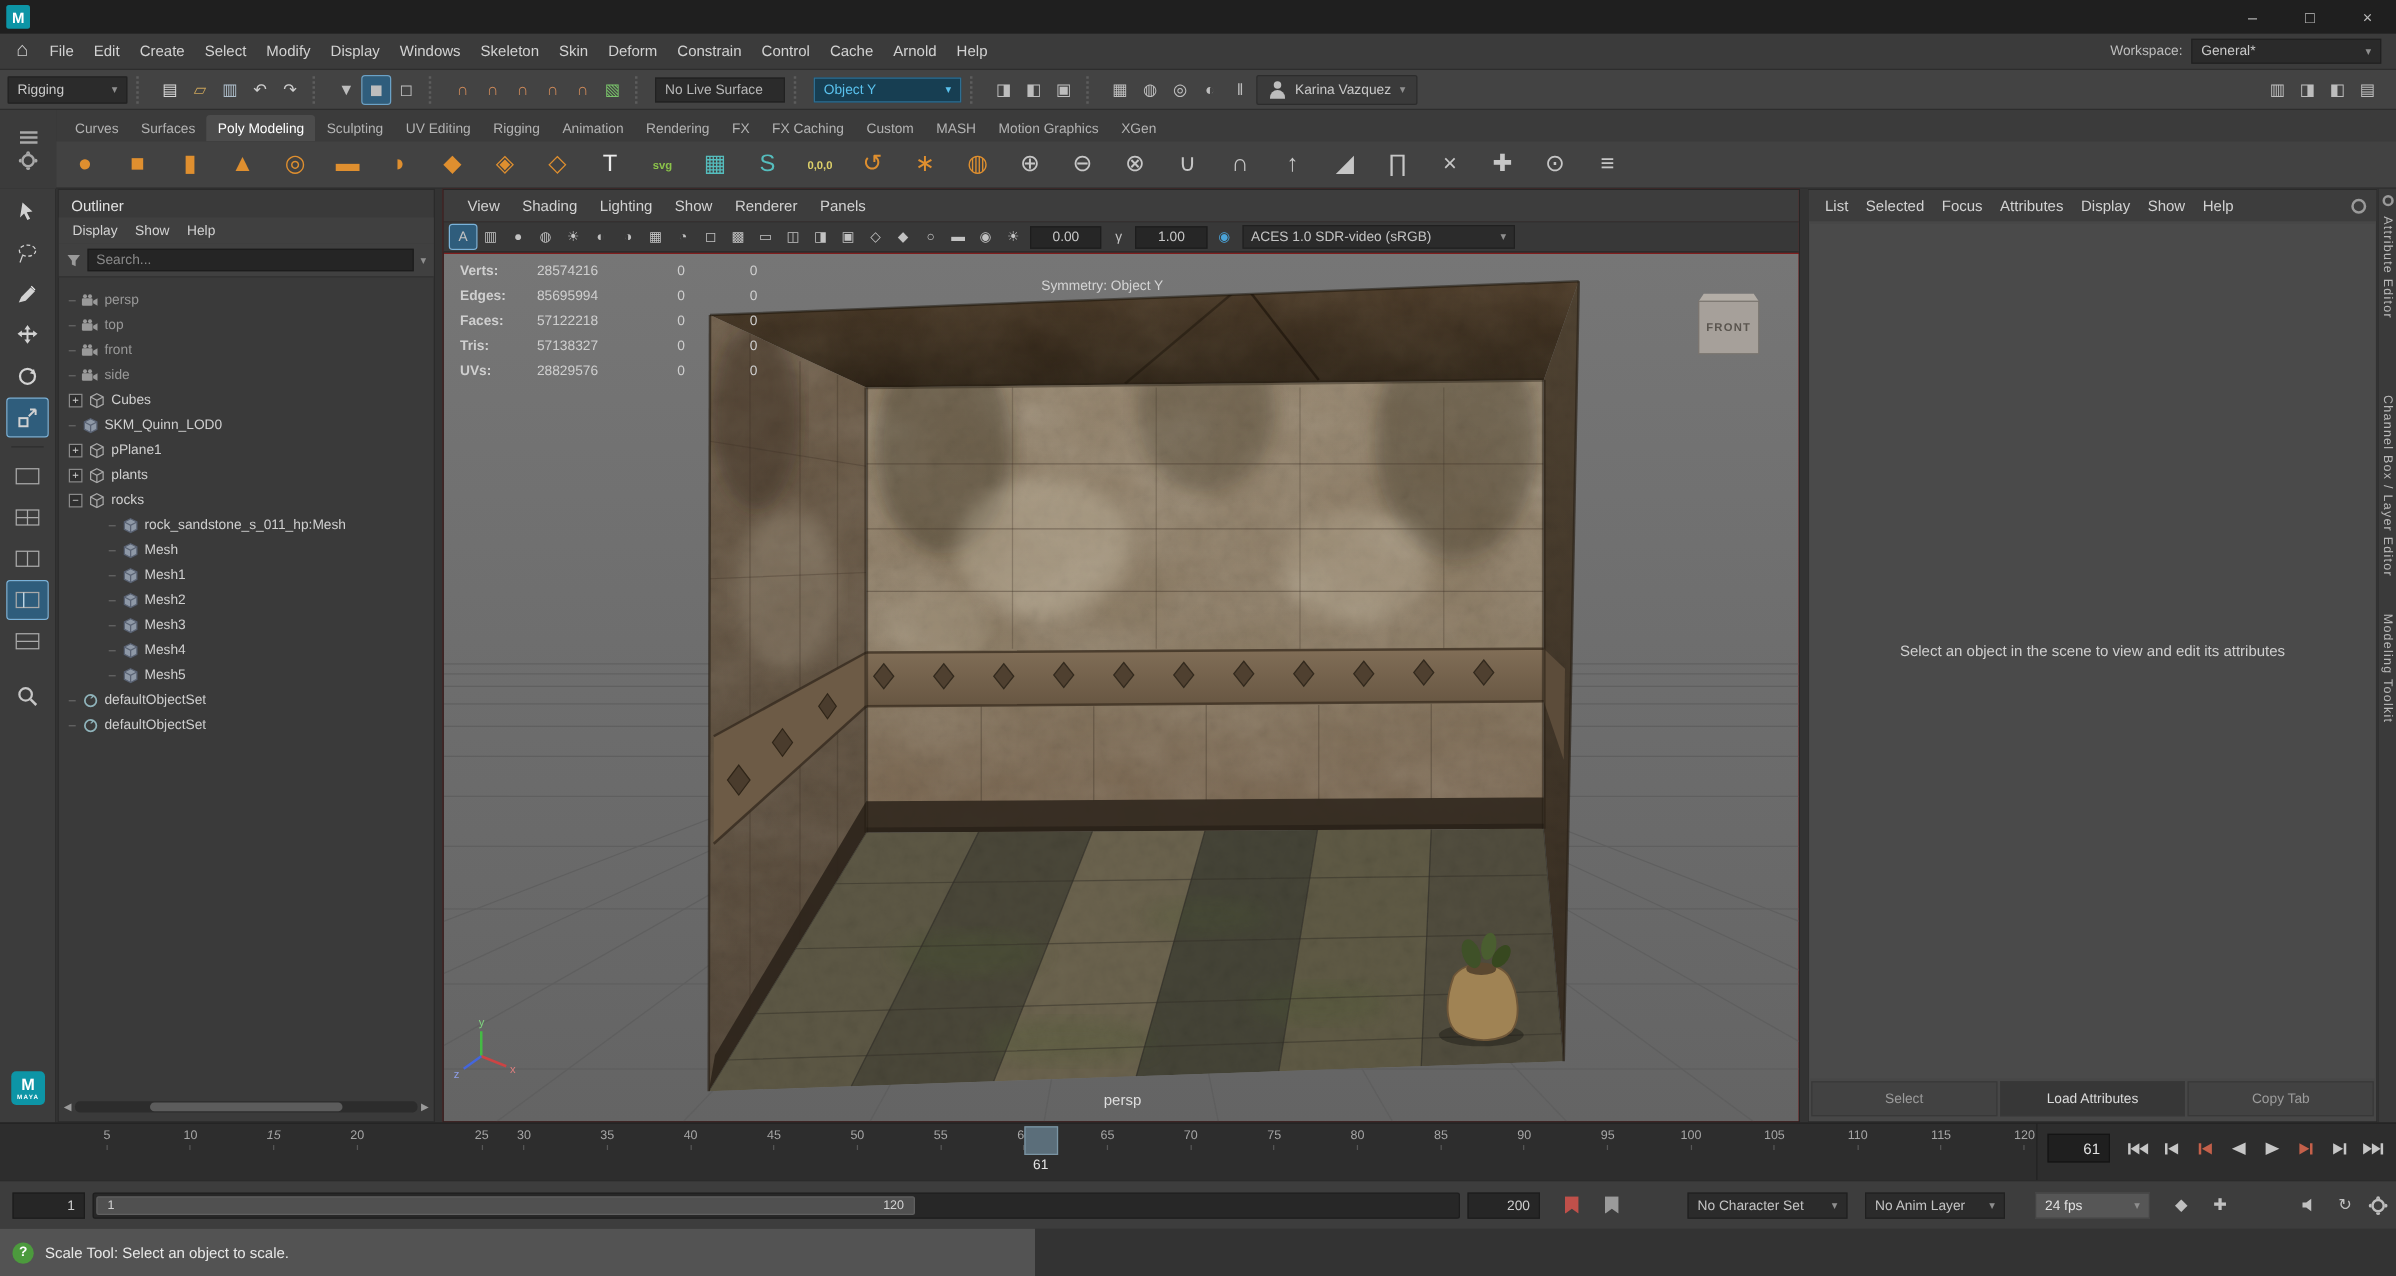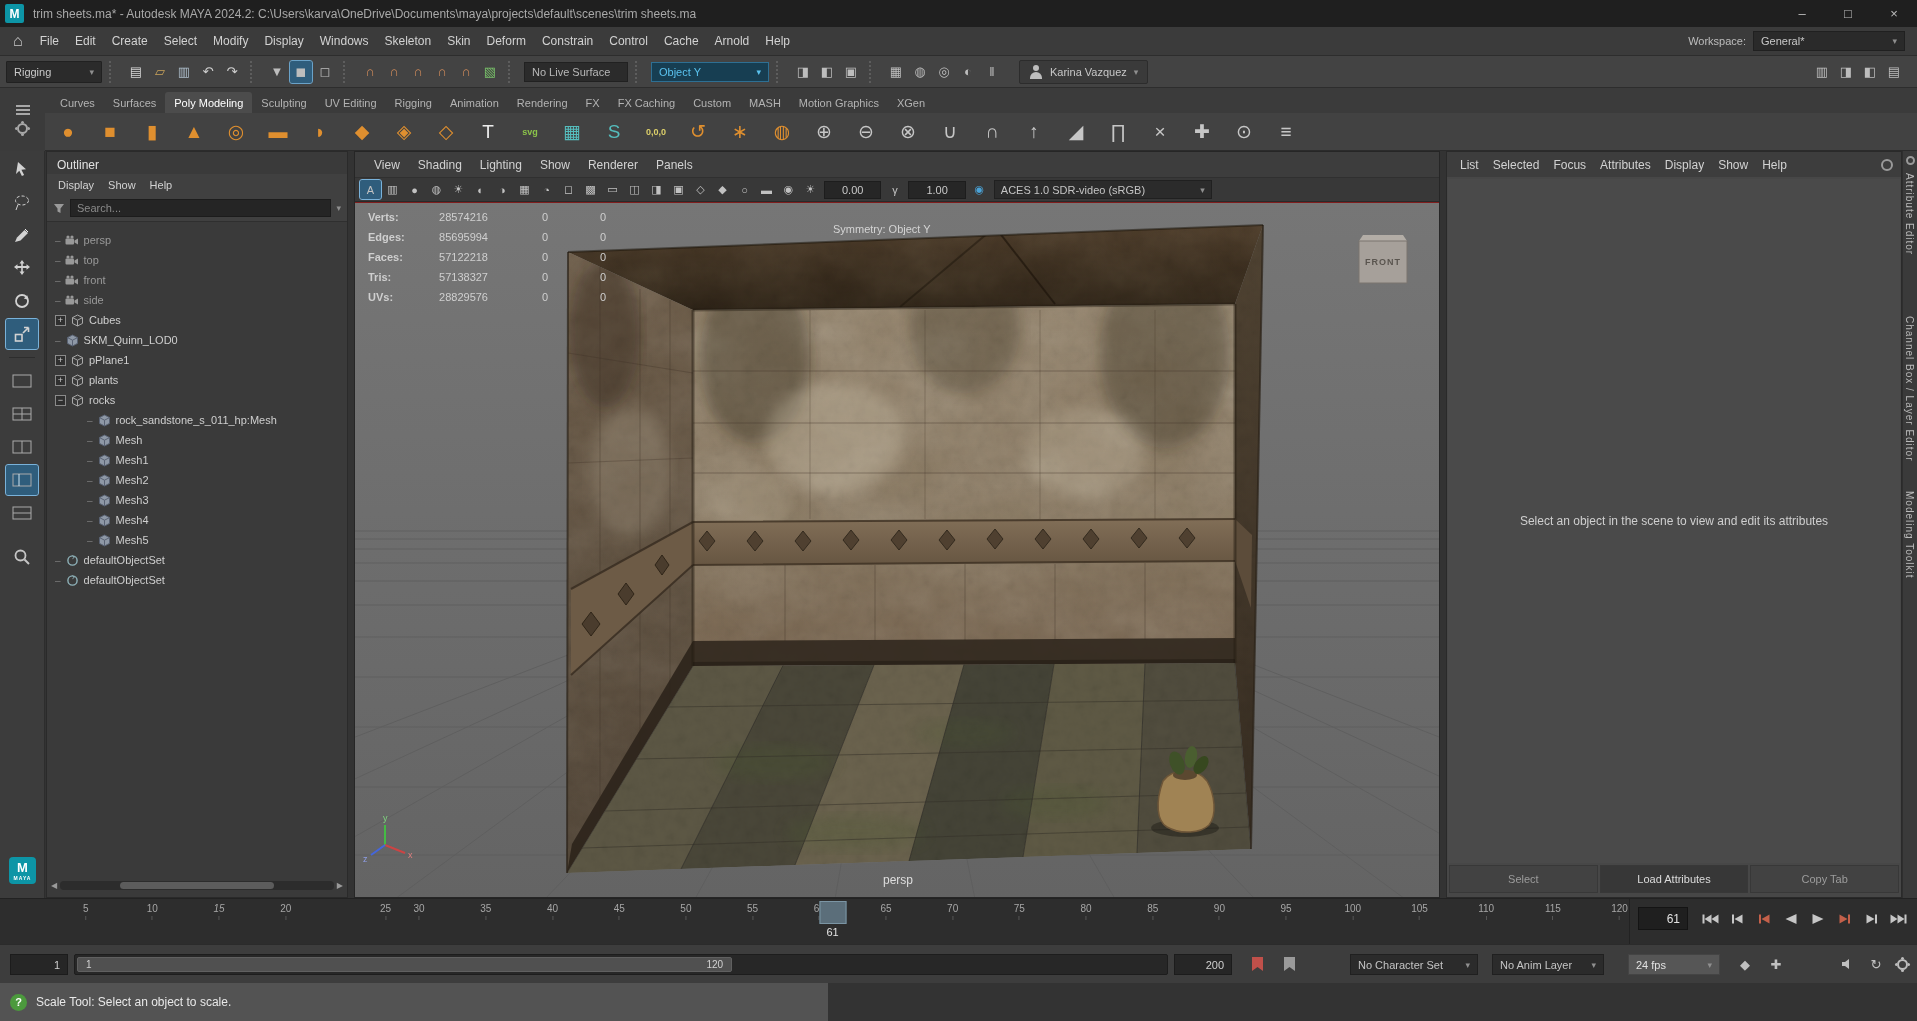--- a/index.html
+++ b/index.html
@@ -23,21 +23,21 @@
   
   .statusline{position:absolute;left:0;top:56px;width:100%;height:32px;background:#434343;border-bottom:1px solid #2d2d2d;display:flex;align-items:center;padding:0 6px;gap:2px}
   .dd{background:#2b2b2b;border:1px solid #212121;height:22px;display:inline-flex;align-items:center;gap:8px;padding:0 7px;font-size:11px;color:#c9c9c9;border-radius:1px}
   .car{color:#8f8f8f;font-size:9px}
   .grip{width:9px;height:22px;border-left:2px dotted #5d5d5d;margin:0 5px}
   .icon-row{display:inline-flex;align-items:center;gap:2px}
   .tbtn{width:22px;height:22px;display:inline-flex;align-items:center;justify-content:center;font-size:13px;border-radius:2px;color:#c2c2c2}
   .tbtn.hl{background:#2f5d7c;outline:1px solid #6aa2c8}
   .fld{background:#2b2b2b;border:1px solid #212121;height:20px;font-size:11px;color:#b8b8b8;display:inline-flex;align-items:center;padding:0 7px}
   .sym-fld{background:#173e52;border:1px solid #2e6f93;color:#5ac2ee;width:118px;justify-content:space-between}
-  .user-chip{display:flex;align-items:center;gap:7px;background:#3a3a3a;border:1px solid #2c2c2c;height:24px;padding:0 9px;margin-left:14px;border-radius:2px}
+  .user-chip{display:flex;align-items:center;gap:7px;background:#3a3a3a;border:1px solid #2c2c2c;height:24px;padding:0 9px;border-radius:2px}
   .person{width:14px;height:14px;position:relative}
   .person:before{content:"";position:absolute;left:4px;top:0;width:6px;height:6px;border-radius:50%;background:#bdbdbd}
   .person:after{content:"";position:absolute;left:1px;top:7px;width:12px;height:7px;border-radius:6px 6px 0 0;background:#bdbdbd}
 
   
   .shelf-corner{position:absolute;left:0;top:88px;width:45px;height:63px;background:#3b3b3b;display:flex;flex-direction:column;align-items:center;justify-content:center;gap:8px}
   .hamb{width:14px;height:10px;border-top:2px solid #a8a8a8;border-bottom:2px solid #a8a8a8;position:relative}
   .hamb:before{content:"";position:absolute;left:0;top:2px;width:14px;height:2px;background:#a8a8a8}
   .gear{width:11px;height:11px;border:2px solid #a8a8a8;border-radius:50%;box-shadow:0 -6px 0 -4px #a8a8a8,0 6px 0 -4px #a8a8a8,-6px 0 0 -4px #a8a8a8,6px 0 0 -4px #a8a8a8}
   .shelftabs{position:absolute;left:45px;top:88px;width:1872px;height:25px;background:#3b3b3b;display:flex;align-items:flex-end;padding-left:6px}
@@ -78,21 +78,21 @@
   .vp-menus .mi{font-size:12px;padding:0 9px}
   .vp-toolbar{height:25px;display:flex;align-items:center;padding:0 5px;gap:1px;background:#383838;border-top:1px solid #303030;border-bottom:1px solid #292929}
   .vtb{width:21px;height:19px;display:inline-flex;align-items:center;justify-content:center;font-size:11px;color:#c2c2c2;border-radius:2px}
   .vtb.hl{background:#2f5d7c;outline:1px solid #79b2da}
   .vp-fld{background:#262626;border:1px solid #1d1d1d;height:18px;min-width:44px;display:inline-flex;align-items:center;justify-content:flex-end;padding:0 17px;font-size:11px;color:#c9c9c9;margin:0 2px}
   .cs-dd{background:#2b2b2b;border:1px solid #202020;height:19px;display:inline-flex;align-items:center;justify-content:space-between;gap:6px;padding:0 6px;font-size:11px;color:#c4c4c4;width:218px;margin-left:3px}
   .vp-canvas{position:absolute;left:0;top:51px;width:1084px;height:694px;overflow:hidden}
   .hud{position:absolute;left:13px;top:4px;font-size:11px;color:#cfcfcf}
   .hud-row{display:flex;height:20px;align-items:center}
   .hud-label{width:52px;font-weight:bold}
-  .hud-val{width:68px;text-align:right}
+  .hud-val{width:68px;text-align:center}
   .hud-sel{width:60px;text-align:right}
   .hud-extra{width:58px;text-align:right}
   .sym-hud{position:absolute;left:478px;top:20px;font-size:11px;color:#d4d4d4}
 
   .attred{position:absolute;left:1446px;top:0;width:456px;height:747px;background:#474747;border:1px solid #2a2a2a}
   .ae-menus{height:25px;display:flex;align-items:center;background:#3d3d3d;padding-left:6px}
   .ae-menus .mi{font-size:12px;padding:0 7px}
   .pin{margin-left:auto;margin-right:8px;width:12px;height:12px;border:2px solid #9a9a9a;border-radius:50%}
   .ae-body{position:absolute;top:27px;bottom:34px;left:1px;right:1px;background:#4a4a4a;display:flex;align-items:center;justify-content:center}
   .ae-msg{font-size:12px;color:#cfcfcf}
@@ -136,21 +136,20 @@
   .mel-label{font-size:12px;color:#cfcfcf}
   .mel-input{width:1005px;height:24px;background:#1f1f1f;border:1px solid #101010;color:#ddd;font-size:12px;padding:0 6px;outline:none}
 </style>
 </head>
 <body>
 
 <div class="app">
 
   <div class="titlebar">
     <div class="maya-badge-sm">M</div>
-    <span class="title-text">trim sheets.ma* - Autodesk MAYA 2024.2: C:\Users\karva\OneDrive\Documents\maya\projects\default\scenes\trim sheets.ma</span>
     <div class="win-btns">
       <span class="win-btn">–</span>
       <span class="win-btn">□</span>
       <span class="win-btn">×</span>
     </div>
   </div>
 
   <div class="menubar">
     <span class="home-icon">⌂</span>
     <div style="display:flex">

